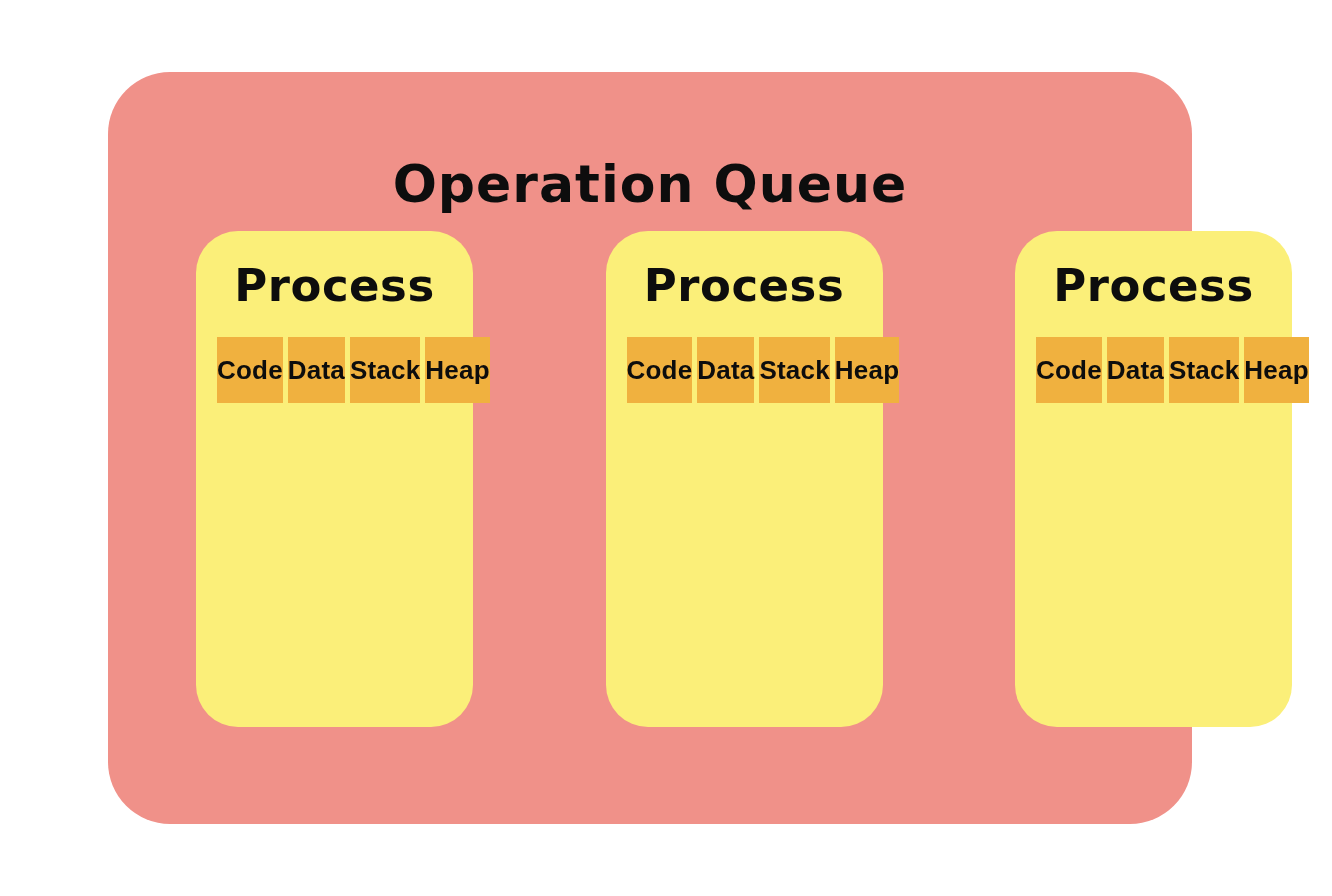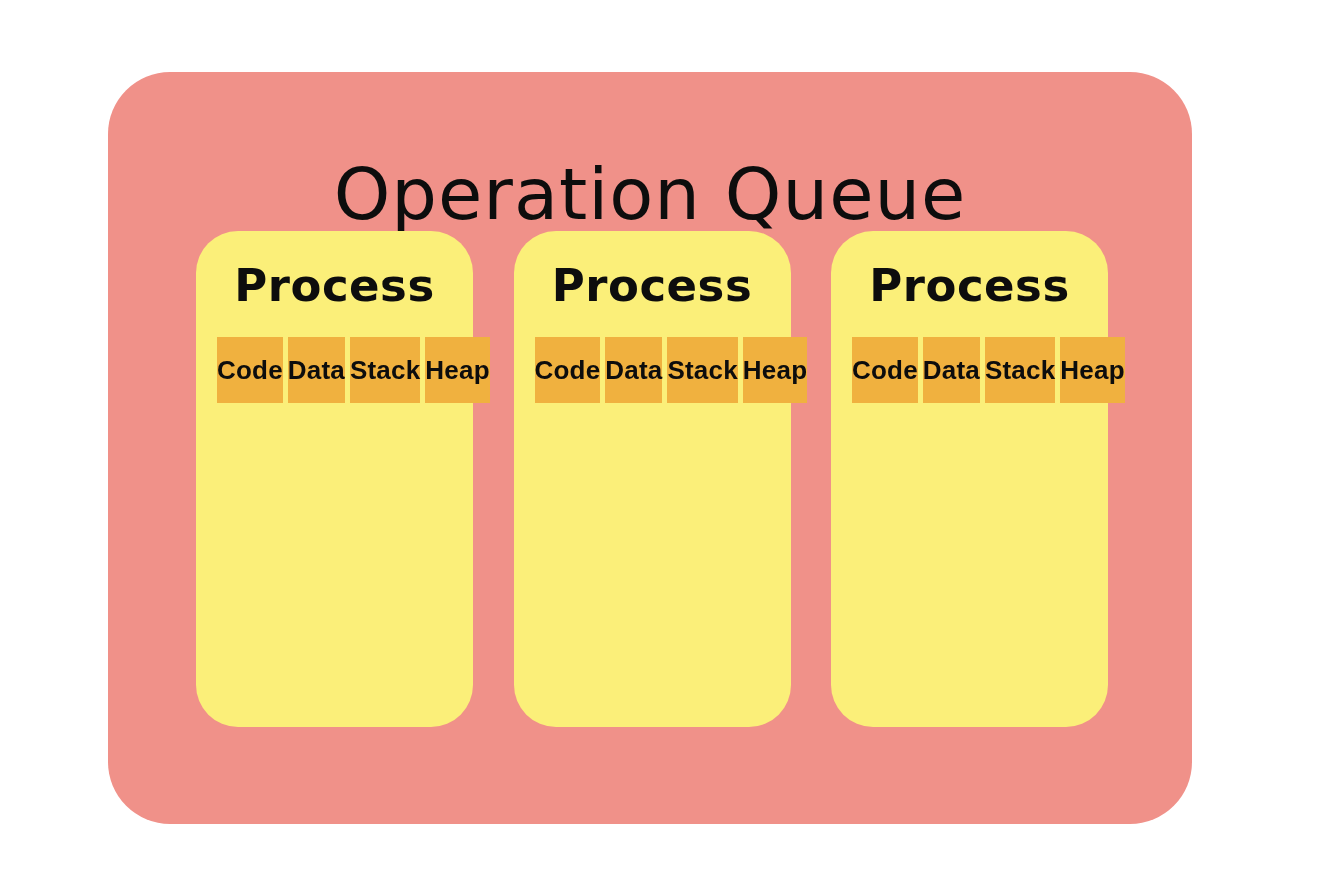--- a/index.html
+++ b/index.html
@@ -33,34 +33,34 @@
     box-sizing: border-box;
   }
 
   .queue-title {
     position: absolute;
     left: 0;
     top: 86px;
     width: 100%;
     text-align: center;
     font-family: "DejaVu Sans", sans-serif;
-    font-size: 72px;
-    font-weight: 400;
+    font-size: 52px;
+    font-weight: 700;
     letter-spacing: 1px;
     color: #0d0d0d;
     line-height: 1;
     white-space: nowrap;
   }
 
   
   .process-row {
     position: absolute;
     left: 88px;
     top: 159px;
-    width: 912px;
+    width: 1096px;
     height: 496px;
     display: flex;
     flex-direction: row;
     justify-content: space-between;
     align-items: flex-end;
   }
 
   .process-card {
     width: 277px;
     height: 496px;

